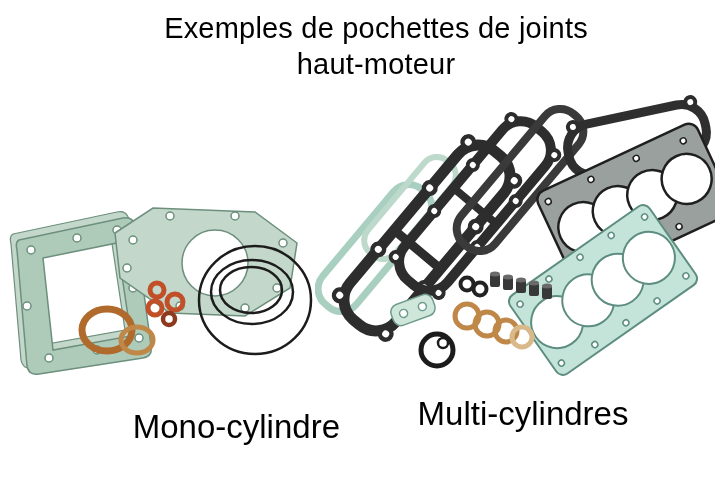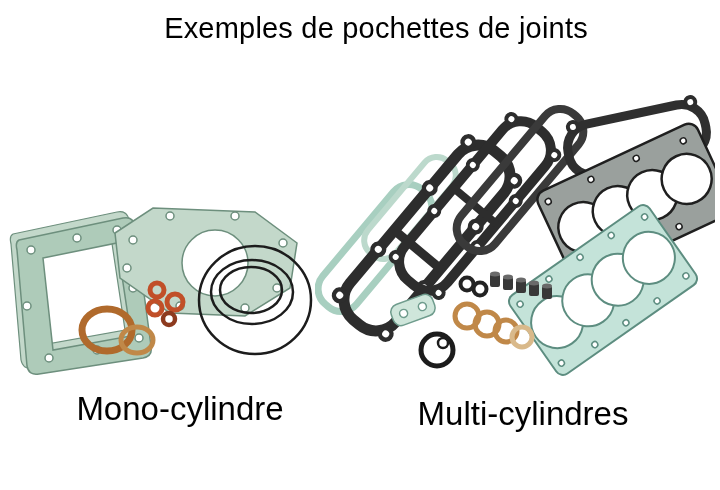--- a/index.html
+++ b/index.html
@@ -30,21 +30,21 @@
     letter-spacing:0.2px;
     padding-left:16px;
   }
   .art{position:absolute;left:0;top:0;width:720px;height:490px;}
   .art svg{position:absolute;}
   .svg-mono{left:5px;top:188px;}
   .svg-multi{left:315px;top:88px;}
   .caption{
     position:absolute;font-size:33px;font-weight:400;text-align:center;
   }
-  .caption-mono{left:20px;top:390px;width:320px;}
+  .caption-mono{left:20px;top:408px;width:320px;text-align:right;}
   .caption-multi{left:358px;top:395px;width:330px;}
 
   
   .gA{fill:var(--gasket-green);stroke:var(--gasket-green-stroke);stroke-width:1.5;}
   .gAback{fill:var(--gasket-green-light);stroke:var(--gasket-green-stroke);stroke-width:1.2;}
   .gB{fill:var(--gasket-green-light);stroke:var(--gasket-green-stroke);stroke-width:1.5;}
   .hole{fill:#ffffff;stroke:var(--gasket-green-stroke);stroke-width:1.5;}
   .orange{fill:none;stroke:var(--orange-seal);stroke-width:5;}
   .orange-dark{fill:none;stroke:#8d3a1e;stroke-width:4.5;}
   .copper{fill:none;stroke:var(--copper);stroke-width:7;}
@@ -65,21 +65,21 @@
   .sealtop{fill:var(--seal-gray);}
   .blackring{fill:none;stroke:var(--ring-black);stroke-width:5;}
   .smallring{fill:none;stroke:#222222;stroke-width:4;}
   .plate{fill:#cfe6db;stroke:#6f9c8d;stroke-width:1.5;}
 </style>
 </head>
 <body>
 
 <div class="page">
 
-  <h1 class="title"><span>Exemples de pochettes de joints</span><br></h1>
+  <h1 class="title"><span>Exemples de pochettes de joints</span><br><span>haut-moteur</span></h1>
 
   <div class="art">
 
     <svg class="svg-mono" width="315" height="200" viewBox="0 0 315 200">
 
       <g>
         <path class="gAback" fill-rule="evenodd" d="M8,46 L112,24 Q122,22 124,32 L140,152 Q142,162 132,164 L28,180 Q18,182 16,172 L6,56 Q4,48 8,46 Z
              M32,64 L106,49 L120,142 L42,156 Z"></path>
       </g>
 

